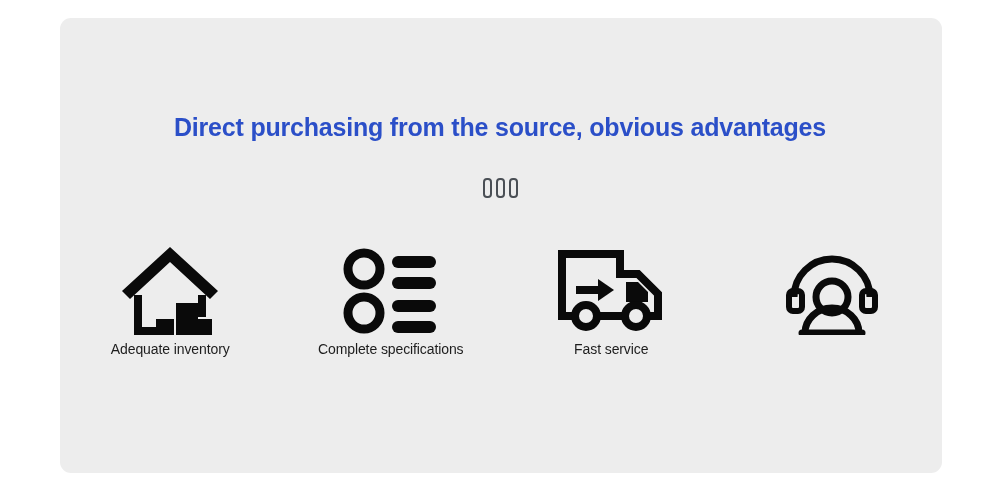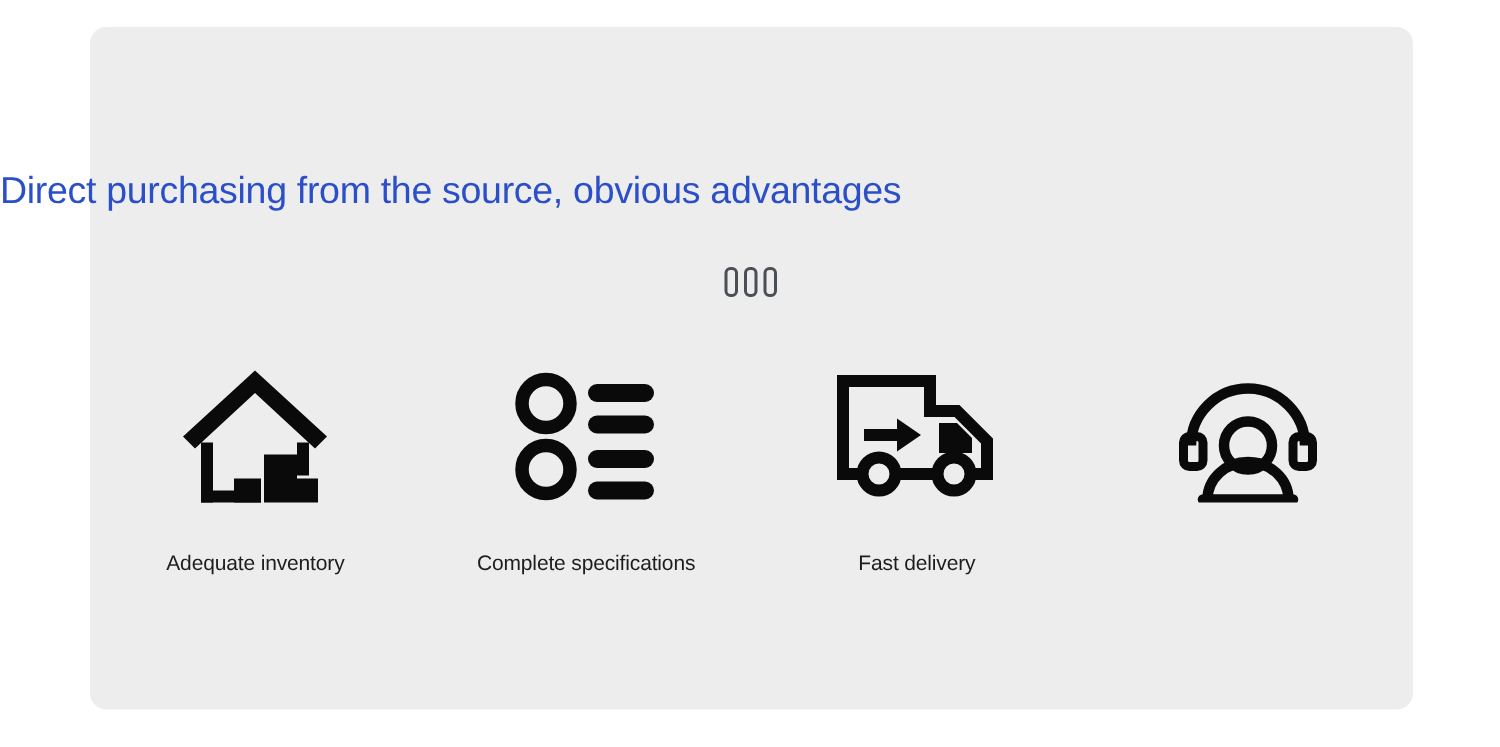--- a/index.html
+++ b/index.html
@@ -32,22 +32,23 @@
     background: #ededed;
     border-radius: 11px;
   }
 
   
   .headline {
     position: absolute;
     left: 0;
     top: 113px;
     width: 1000px;
+    text-align: center;
     font-size: 25px;
-    font-weight: normal;
+    font-weight: bold;
     letter-spacing: -0.2px;
     color: #2b4fc8;
     white-space: nowrap;
   }
 
   
   .ornament {
     position: absolute;
     left: 0;
     top: 178px;
@@ -85,21 +86,21 @@
   .feature .icon-wrap {
     height: 96px;
     display: flex;
     align-items: center;
     justify-content: center;
   }
   .feature .icon-wrap svg {
     display: block;
   }
   .feature .caption {
-    margin-top: 28px;
+    margin-top: 2px;
     font-size: 14px;
     color: #1d1d1d;
     text-align: center;
     white-space: nowrap;
     letter-spacing: -0.1px;
   }
 </style>
 </head>
 <body>
 
@@ -164,21 +165,21 @@
 
           <path d="M68 32 H80 L90 42 V52 H68 Z" fill="#0a0a0a"></path>
 
           <rect x="18" y="36" width="26" height="8" fill="#0a0a0a"></rect>
           <path d="M40 29 L56 40 L40 51 Z" fill="#0a0a0a"></path>
 
           <circle cx="28" cy="66" r="11" stroke="#0a0a0a" stroke-width="8" fill="#ededed"></circle>
           <circle cx="78" cy="66" r="11" stroke="#0a0a0a" stroke-width="8" fill="#ededed"></circle>
         </svg>
       </div>
-      <div class="caption">Fast delivery</div>
+      <div class="caption">Fast service</div>
     </div>
 
     <div class="feature">
       <div class="icon-wrap">
         <svg width="96" height="88" viewBox="0 0 96 88" fill="none" aria-hidden="true">
 
           <path d="M10 50 A38 38 0 0 1 86 50" stroke="#0a0a0a" stroke-width="7" fill="none" stroke-linecap="butt"></path>
 
           <rect x="5" y="44" width="13" height="20" rx="4" stroke="#0a0a0a" stroke-width="6" fill="none"></rect>
 

